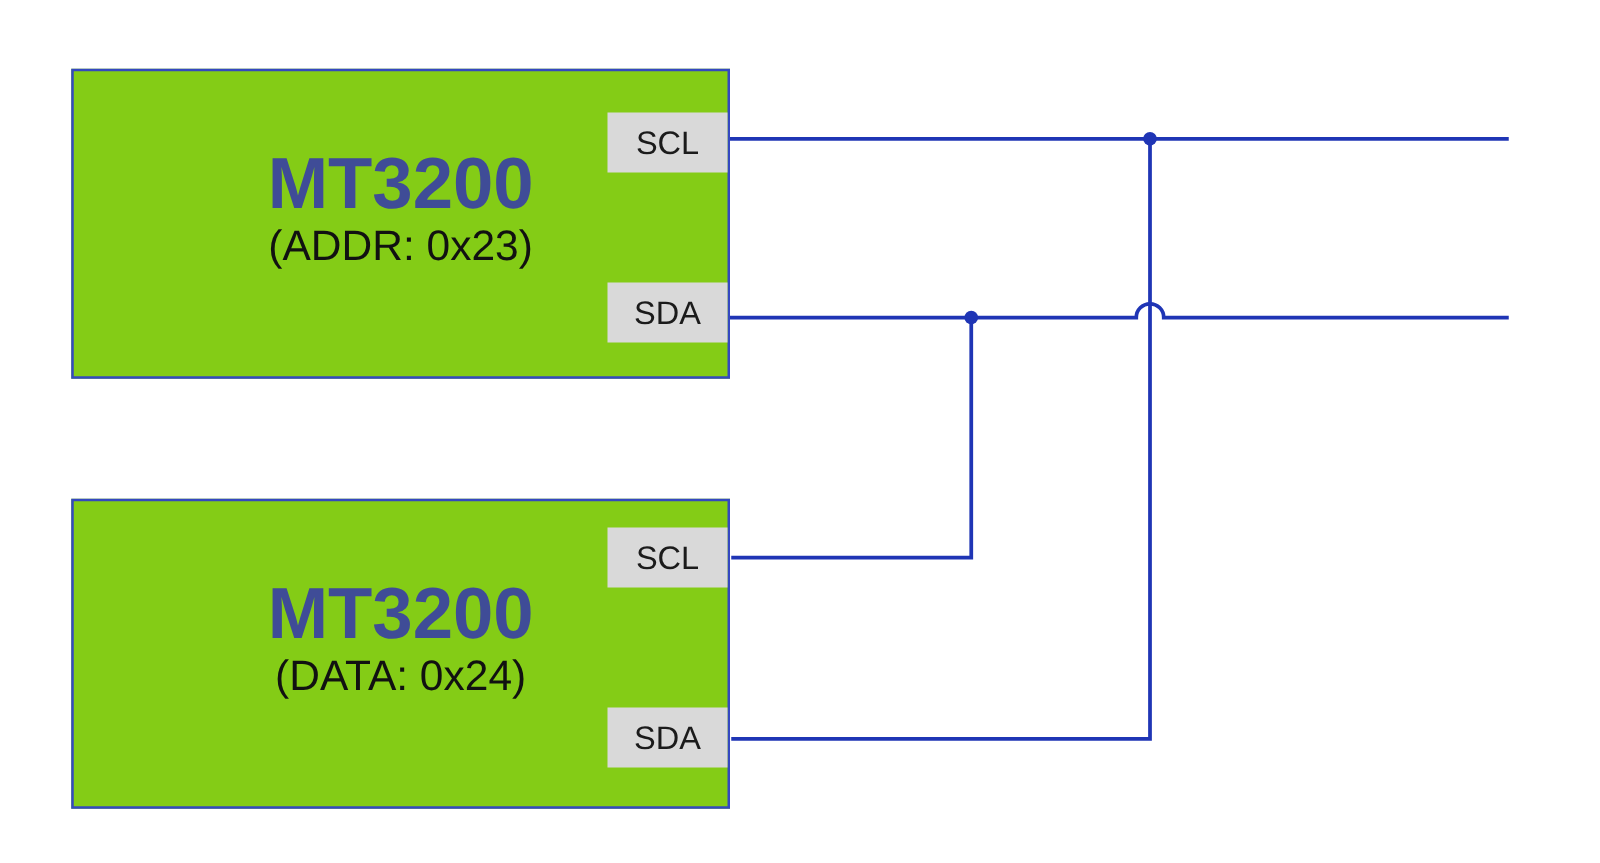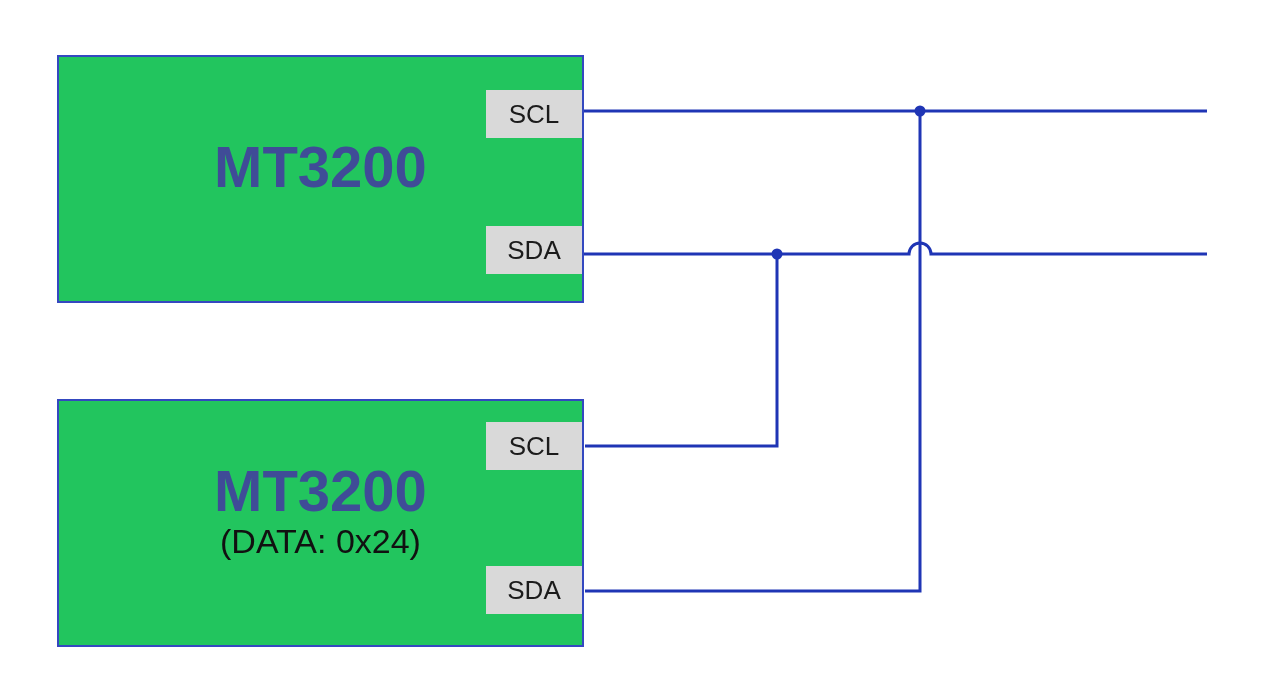--- a/index.html
+++ b/index.html
@@ -32,21 +32,21 @@
     fill: #1f35b5;
     stroke: none;
   }
   
   .device {
     position: absolute;
     left: 57px;
     width: 527px;
     height: 248px;
     border: 2.5px solid #3448c0;
-    background: #22c55e;
+    background: #84cc16;
     box-sizing: border-box;
     display: flex;
     flex-direction: column;
     align-items: center;
     justify-content: center;
     padding-bottom: 24px;
   }
   #device-1 { top: 55px; }
   #device-2 { top: 399px; }
   .device-title {
@@ -109,20 +109,21 @@
     <path d="M 920 111 V 591 H 585"></path>
 
     <path d="M 777 254 V 446 H 585"></path>
 
     <circle cx="920" cy="111" r="5.5"></circle>
     <circle cx="777" cy="254" r="5.5"></circle>
   </svg>
 
   <div id="device-1" class="device">
     <div class="device-title">MT3200</div>
+    <div class="device-subtitle">(ADDR: 0x23)</div>
   </div>
 
   <div id="device-2" class="device">
     <div class="device-title">MT3200</div>
     <div class="device-subtitle">(DATA: 0x24)</div>
   </div>
 
   <div id="pin-d1-scl" class="pin">SCL</div>
   <div id="pin-d1-sda" class="pin">SDA</div>
   <div id="pin-d2-scl" class="pin">SCL</div>

